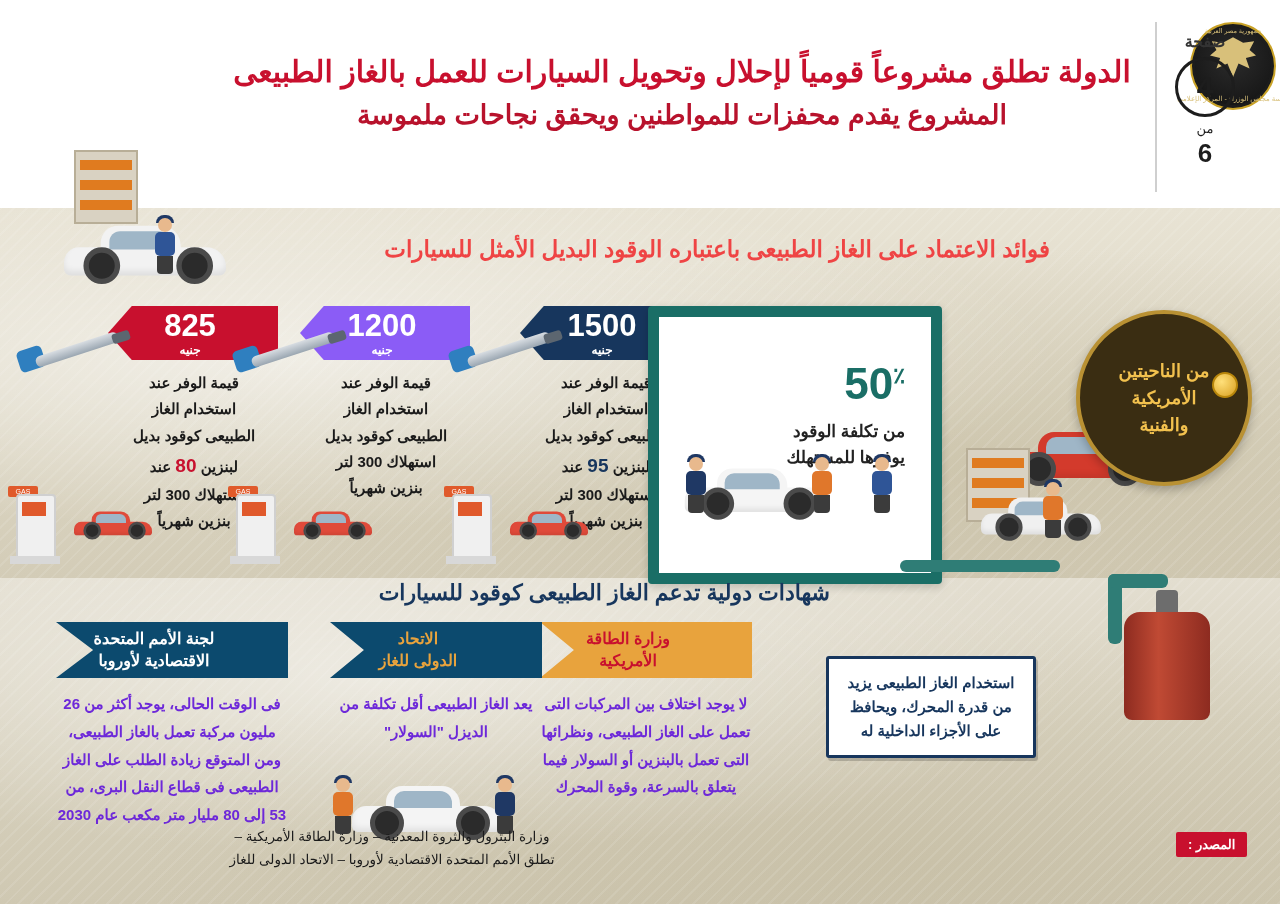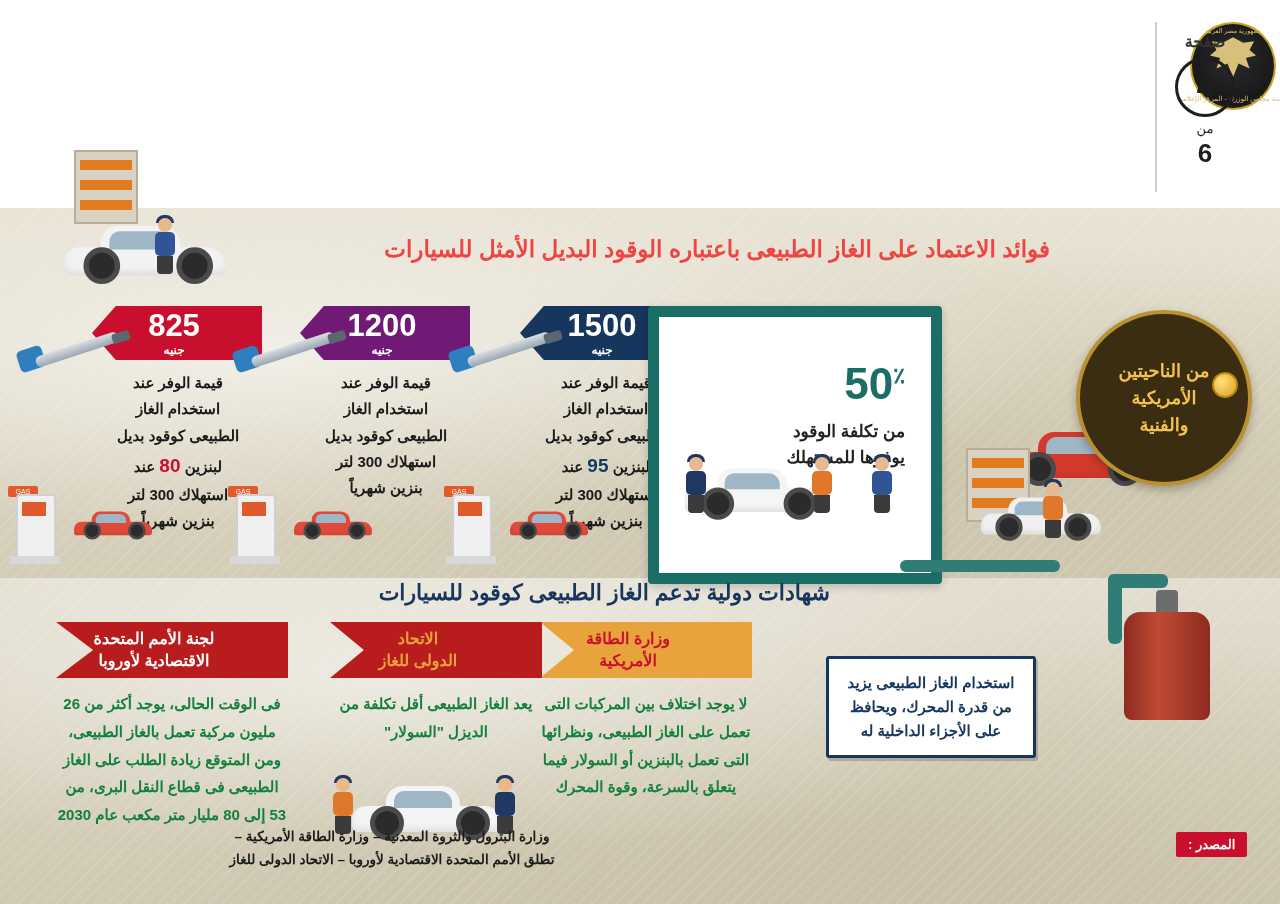--- a/index.html
+++ b/index.html
@@ -246,53 +246,53 @@
     text-align: center;
     justify-content: center;
   }
   .cert .head .n {
     position: absolute;
     left: 6px; top: 50%; transform: translateY(-50%);
     font-size: 28px; font-weight: bold;
   }
   .cert .body {
     margin-top: 12px;
-    color: #15803d;
+    color: #6d28d9;
     font-size: 15px;
     font-weight: bold;
     line-height: 1.85;
     text-align: center;
   }
   .cert-shape-1 .head {
     background: #e8a33d;
     clip-path: polygon(0% 0%, 100% 0%, 100% 100%, 0% 100%, 16% 50%);
   }
   .cert-shape-2 .head {
-    background: #b91c1c;
+    background: #0c4a6e;
     clip-path: polygon(0% 0%, 100% 0%, 100% 100%, 0% 100%, 16% 50%);
   }
 
   
   .source-label {
     position: absolute;
     left: 1176px; top: 832px;
     background: #c8102e;
     color: #fff;
     font-size: 13px; font-weight: bold;
     padding: 5px 12px;
     border-radius: 2px;
   }
   .source-text {
     position: absolute;
     right: 618px; top: 826px;
     width: 540px;
     text-align: center;
     color: #1a1a1a;
     font-size: 13.5px;
-    font-weight: bold;
+    font-weight: normal;
     line-height: 1.7;
   }
 
   
   .car {
     position: absolute;
     width: 150px; height: 56px;
   }
   .car .bodyc {
     position:absolute; left:0; bottom:10px; width:150px; height:26px;
@@ -397,20 +397,24 @@
   <div class="band-low"></div>
   <div class="hatch"></div>
 
   <div class="logo">
     <div class="disc"></div>
     <div class="ringtop">جمهورية مصر العربية</div>
     <div class="eagle"></div>
     <div class="ringtext">رئاسة مجلس الوزراء - المركز الإعلامى</div>
   </div>
 
+  <div class="headline-wrap">
+    <div class="headline-1">الدولة تطلق مشروعاً قومياً لإحلال وتحويل السيارات للعمل بالغاز الطبيعى</div>
+    <div class="headline-2">المشروع يقدم محفزات للمواطنين ويحقق نجاحات ملموسة</div>
+  </div>
 
   <div class="pagebox">
     <div class="lbl">صفحة</div>
     <div class="circ">4</div>
     <div class="of">من</div>
     <div class="tot">6</div>
   </div>
 
   <div class="sect-title-1">فوائد الاعتماد على الغاز الطبيعى باعتباره الوقود البديل الأمثل للسيارات</div>
 
@@ -446,34 +450,34 @@
         <span>لبنزين</span>
         <span class="hl-blue">95</span>
         <span>عند</span>
       </div>
       <div>استهلاك 300 لتر</div>
       <div>بنزين شهرياً</div>
     </div>
   </div>
 
   <div class="pricecard" id="price-card-2" style="left:300px; top:306px;">
-    <div class="arrow left" style="background:#701a75;">
+    <div class="arrow left" style="background:#8b5cf6;">
       <span class="num">1200</span>
       <span class="cur">جنيه</span>
     </div>
     <div class="pricebody">
       <div>قيمة الوفر عند</div>
       <div>استخدام الغاز</div>
       <div>الطبيعى كوقود بديل</div>
       <div>استهلاك 300 لتر</div>
       <div>بنزين شهرياً</div>
     </div>
   </div>
 
-  <div class="pricecard" id="price-card-3" style="left:92px; top:306px;">
+  <div class="pricecard" id="price-card-3" style="left:108px; top:306px;">
     <div class="arrow left" style="background:#c8102e;">
       <span class="num">825</span>
       <span class="cur">جنيه</span>
     </div>
     <div class="pricebody">
       <div>قيمة الوفر عند</div>
       <div>استخدام الغاز</div>
       <div>الطبيعى كوقود بديل</div>
       <div>
         <span>لبنزين</span>

